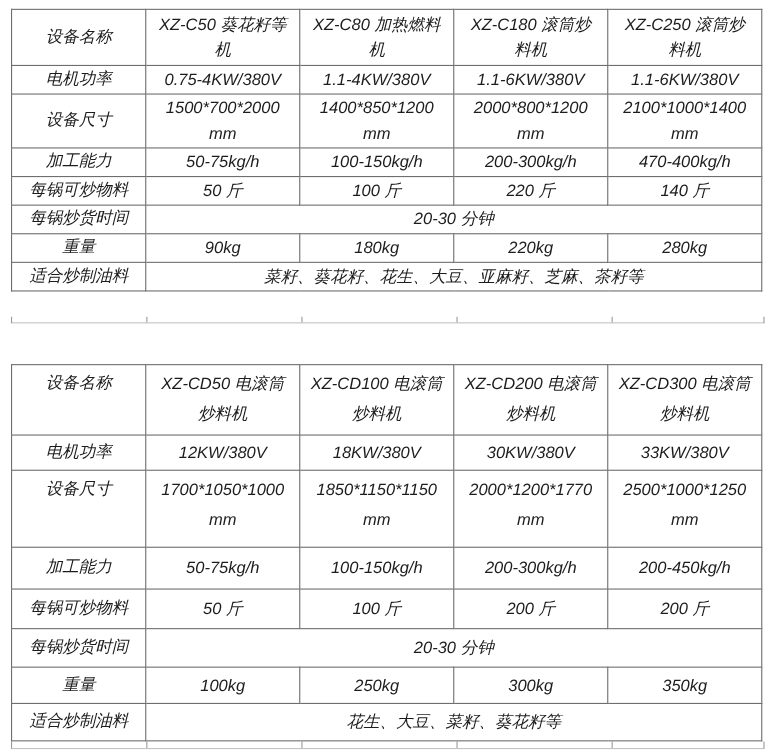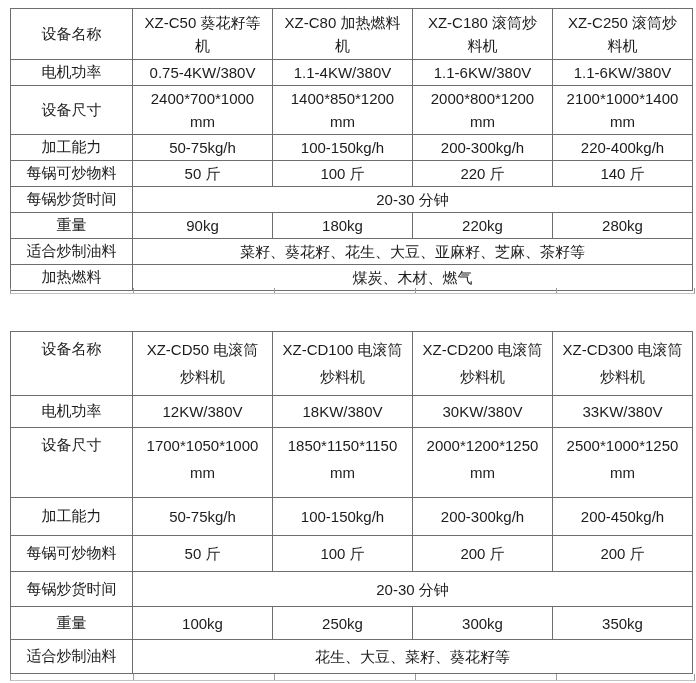--- a/index.html
+++ b/index.html
@@ -4,20 +4,21 @@
 <style>
   html,body{margin:0;padding:0;}
   body{
     width:696px;height:683px;background:#ffffff;position:relative;
     font-family:"Liberation Sans","DejaVu Sans",sans-serif;
     color:#1c1c1c;font-size:15px;
   }
   table.spec{
     position:absolute;left:10px;border-collapse:collapse;table-layout:fixed;
     background:#ffffff;
+    font-style:italic;
   }
   #table-1{top:8px;}
   #table-2{top:331px;}
   table.spec td{
     border:1px solid #6e6e6e;
     padding:1px 6px;
     vertical-align:middle;
     white-space:pre-line;
     line-height:23px;
     text-align:center;
@@ -68,35 +69,35 @@
     </tr>
     <tr style="height:25px">
       <td class="label">电机功率</td>
       <td>0.75-4KW/380V</td>
       <td>1.1-4KW/380V</td>
       <td>1.1-6KW/380V</td>
       <td>1.1-6KW/380V</td>
     </tr>
     <tr style="height:49px">
       <td class="label">设备尺寸</td>
-      <td>2400*700*1000
+      <td>1500*700*2000
 mm</td>
       <td>1400*850*1200
 mm</td>
       <td>2000*800*1200
 mm</td>
       <td>2100*1000*1400
 mm</td>
     </tr>
     <tr style="height:26px">
       <td class="label">加工能力</td>
       <td>50-75kg/h</td>
       <td>100-150kg/h</td>
       <td>200-300kg/h</td>
-      <td>220-400kg/h</td>
+      <td>470-400kg/h</td>
     </tr>
     <tr style="height:25px">
       <td class="label">每锅可炒物料</td>
       <td>50 斤</td>
       <td>100 斤</td>
       <td>220 斤</td>
       <td>140 斤</td>
     </tr>
     <tr style="height:26px">
       <td class="label">每锅炒货时间</td>
@@ -105,24 +106,20 @@
     <tr style="height:26px">
       <td class="label">重量</td>
       <td>90kg</td>
       <td>180kg</td>
       <td>220kg</td>
       <td>280kg</td>
     </tr>
     <tr style="height:26px">
       <td class="label">适合炒制油料</td>
       <td colspan="4">菜籽、葵花籽、花生、大豆、亚麻籽、芝麻、茶籽等</td>
-    </tr>
-    <tr style="height:25px">
-      <td class="label">加热燃料</td>
-      <td colspan="4">煤炭、木材、燃气</td>
     </tr>
   </tbody>
 </table>
 
 <div class="sliver" id="sliver-1">
   <div class="c c0"></div>
   <div class="c c1"></div>
   <div class="c c2"></div>
   <div class="c c3"></div>
   <div class="c c4"></div>
@@ -154,21 +151,21 @@
       <td>18KW/380V</td>
       <td>30KW/380V</td>
       <td>33KW/380V</td>
     </tr>
     <tr style="height:70px" class="vtop">
       <td class="label">设备尺寸</td>
       <td>1700*1050*1000
 mm</td>
       <td>1850*1150*1150
 mm</td>
-      <td>2000*1200*1250
+      <td>2000*1200*1770
 mm</td>
       <td>2500*1000*1250
 mm</td>
     </tr>
     <tr style="height:38px">
       <td class="label">加工能力</td>
       <td>50-75kg/h</td>
       <td>100-150kg/h</td>
       <td>200-300kg/h</td>
       <td>200-450kg/h</td>

